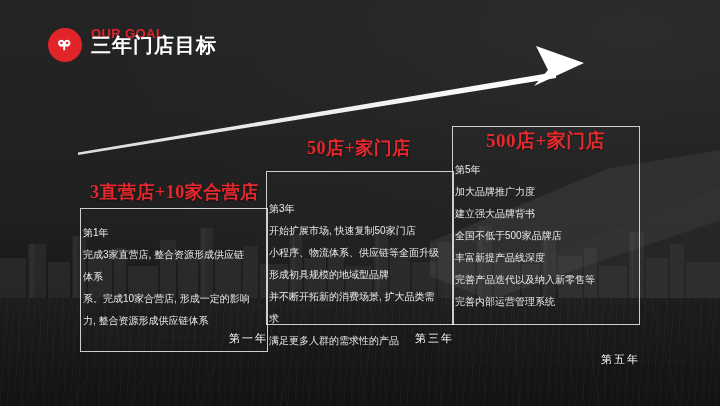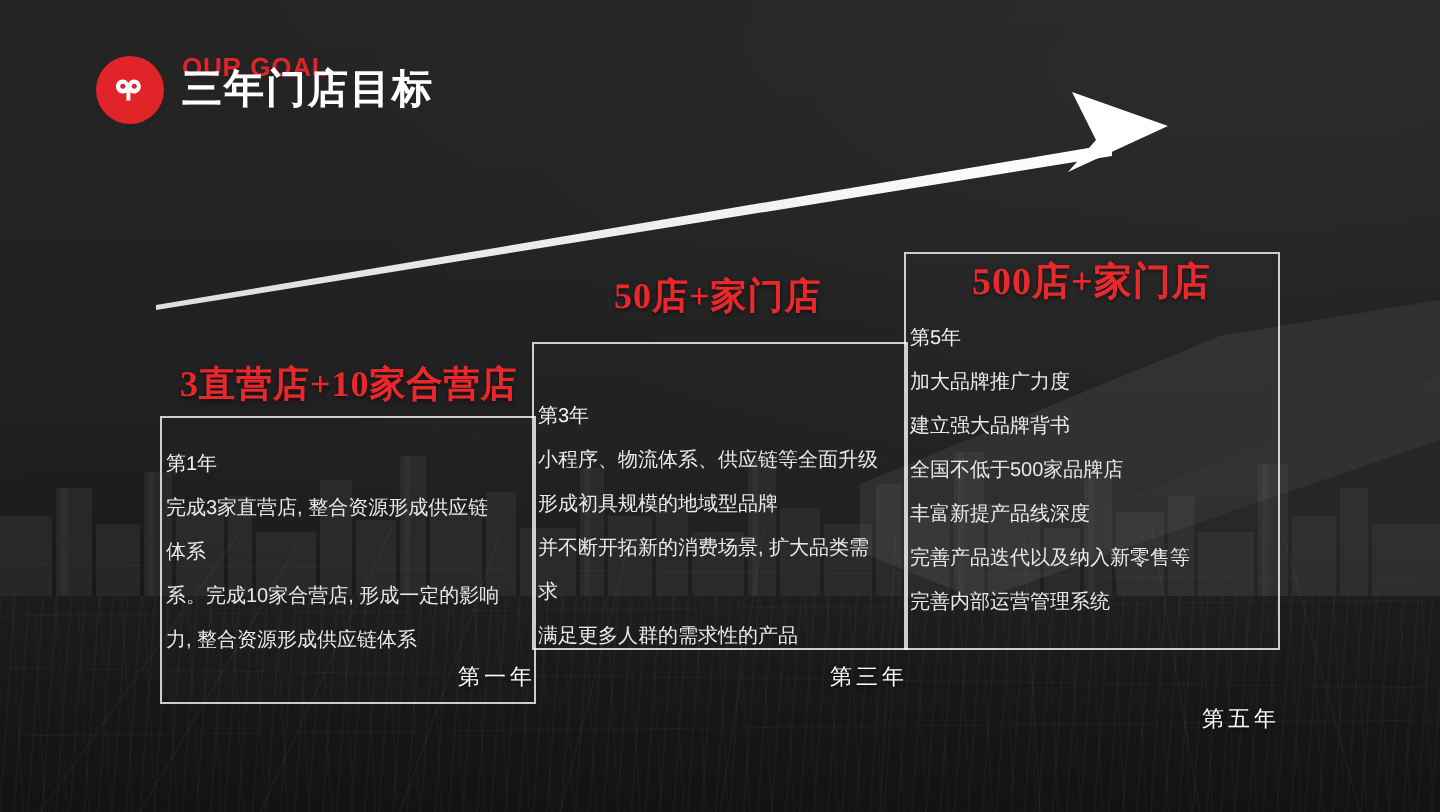--- a/index.html
+++ b/index.html
@@ -334,20 +334,21 @@
       <div class="phase-year">第1年</div>
       <div class="phase-line">完成3家直营店, 整合资源形成供应链体系</div>
       <div class="phase-line">系。完成10家合营店, 形成一定的影响</div>
       <div class="phase-line">力, 整合资源形成供应链体系</div>
     </div>
   </div>
 
   <div class="phase p2">
     <div class="phase-inner">
       <div class="phase-year">第3年</div>
+      <div class="phase-line">开始扩展市场, 快速复制50家门店</div>
       <div class="phase-line">小程序、物流体系、供应链等全面升级</div>
       <div class="phase-line">形成初具规模的地域型品牌</div>
       <div class="phase-line">并不断开拓新的消费场景, 扩大品类需求</div>
       <div class="phase-line">满足更多人群的需求性的产品</div>
     </div>
   </div>
 
   <div class="phase p3">
     <div class="phase-inner">
       <div class="phase-year">第5年</div>

